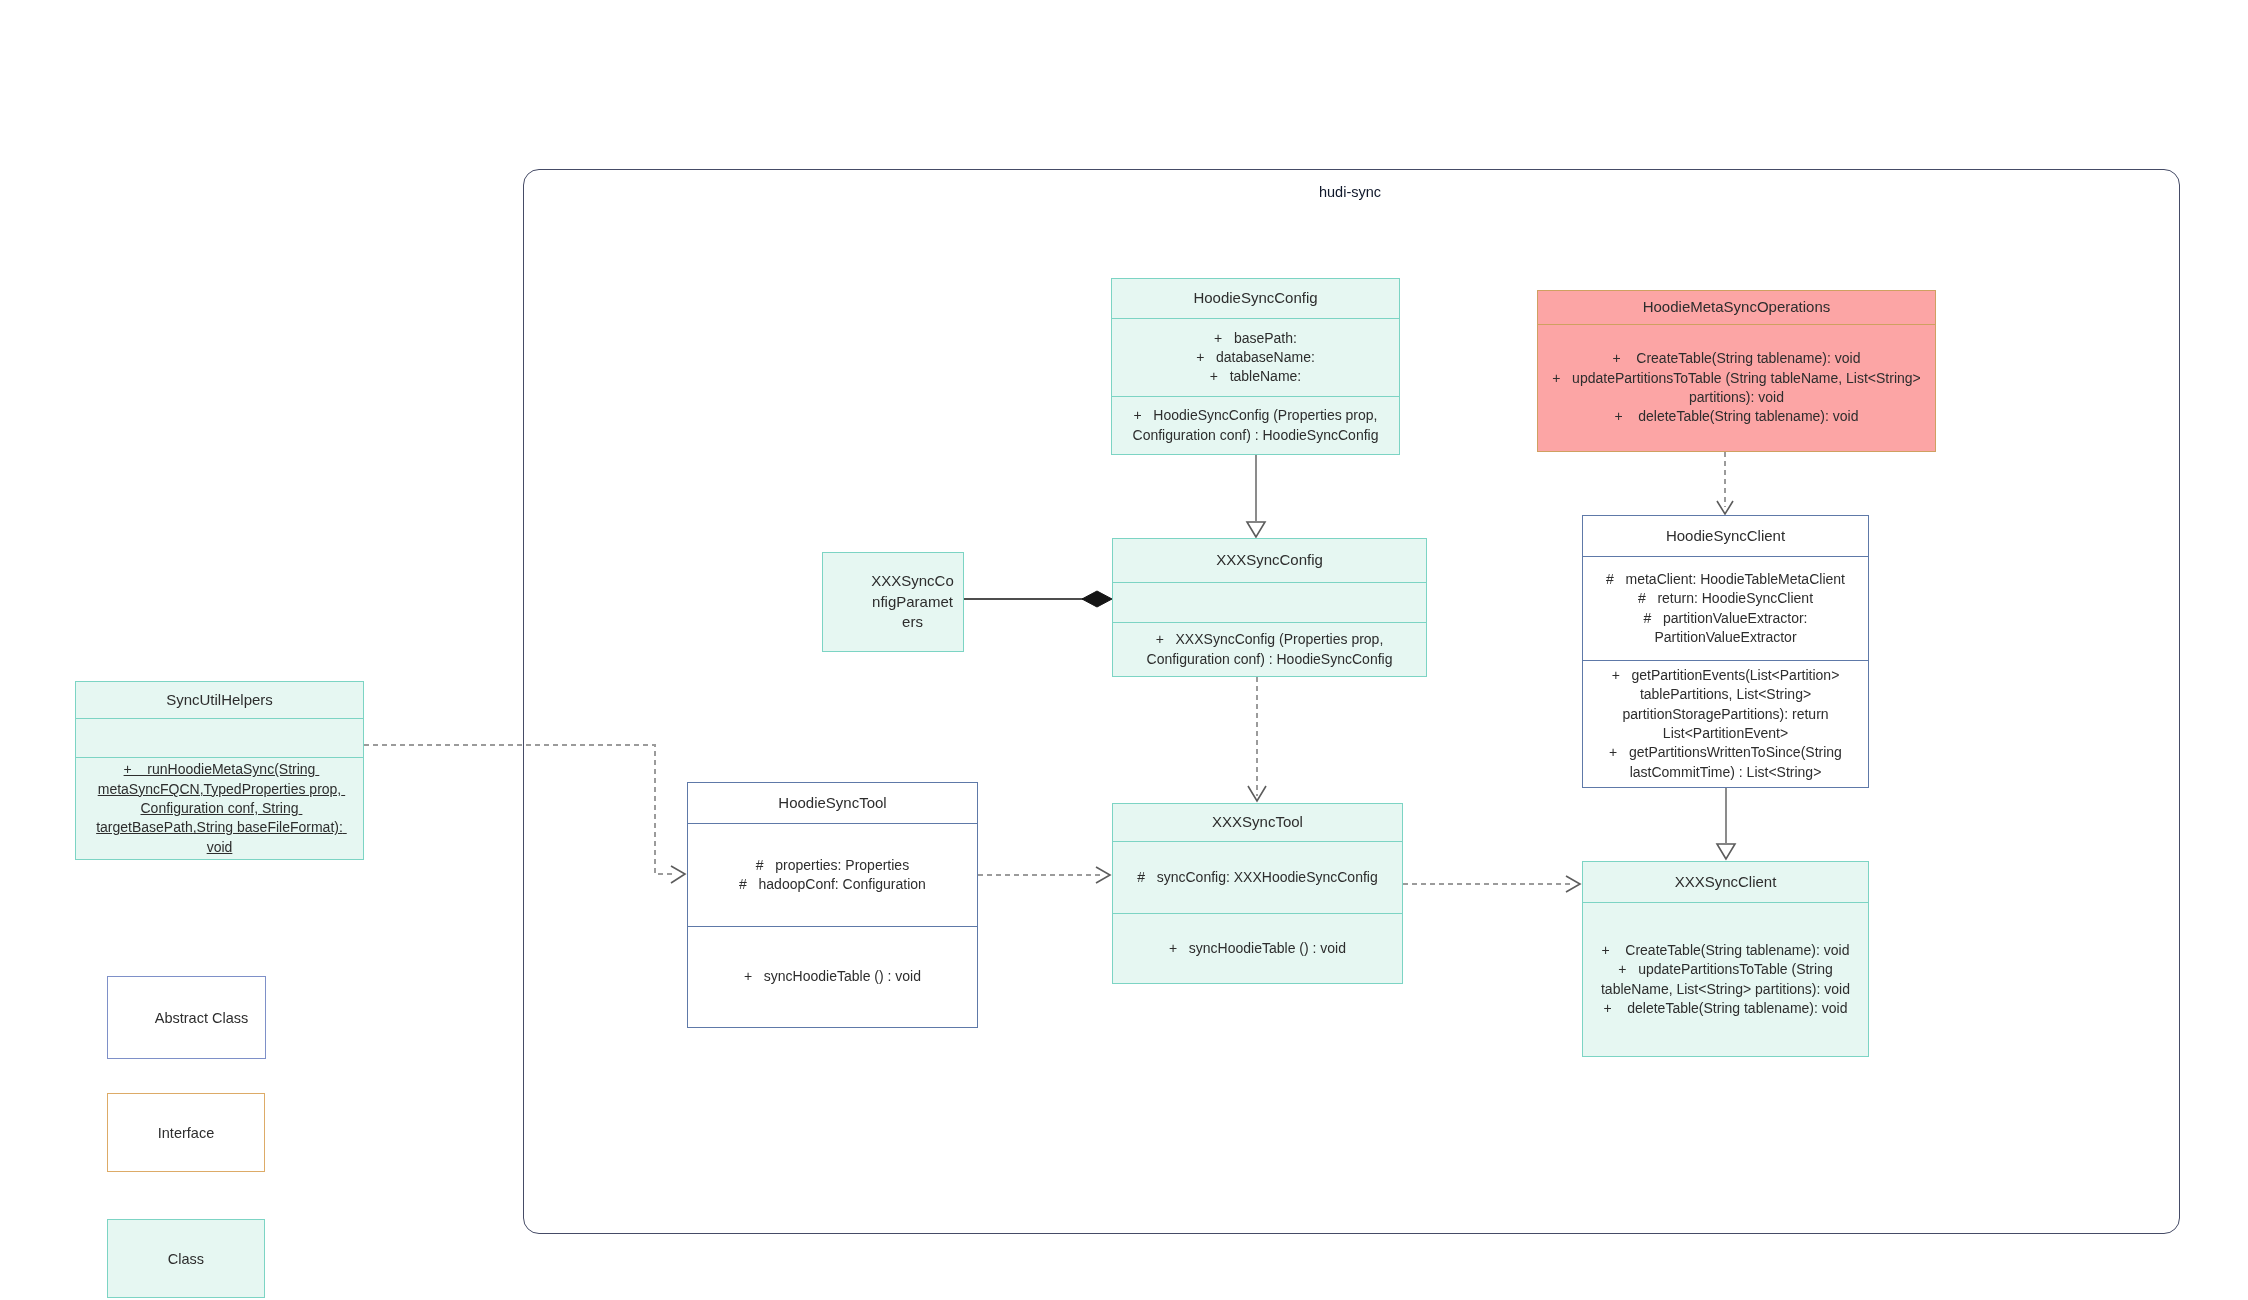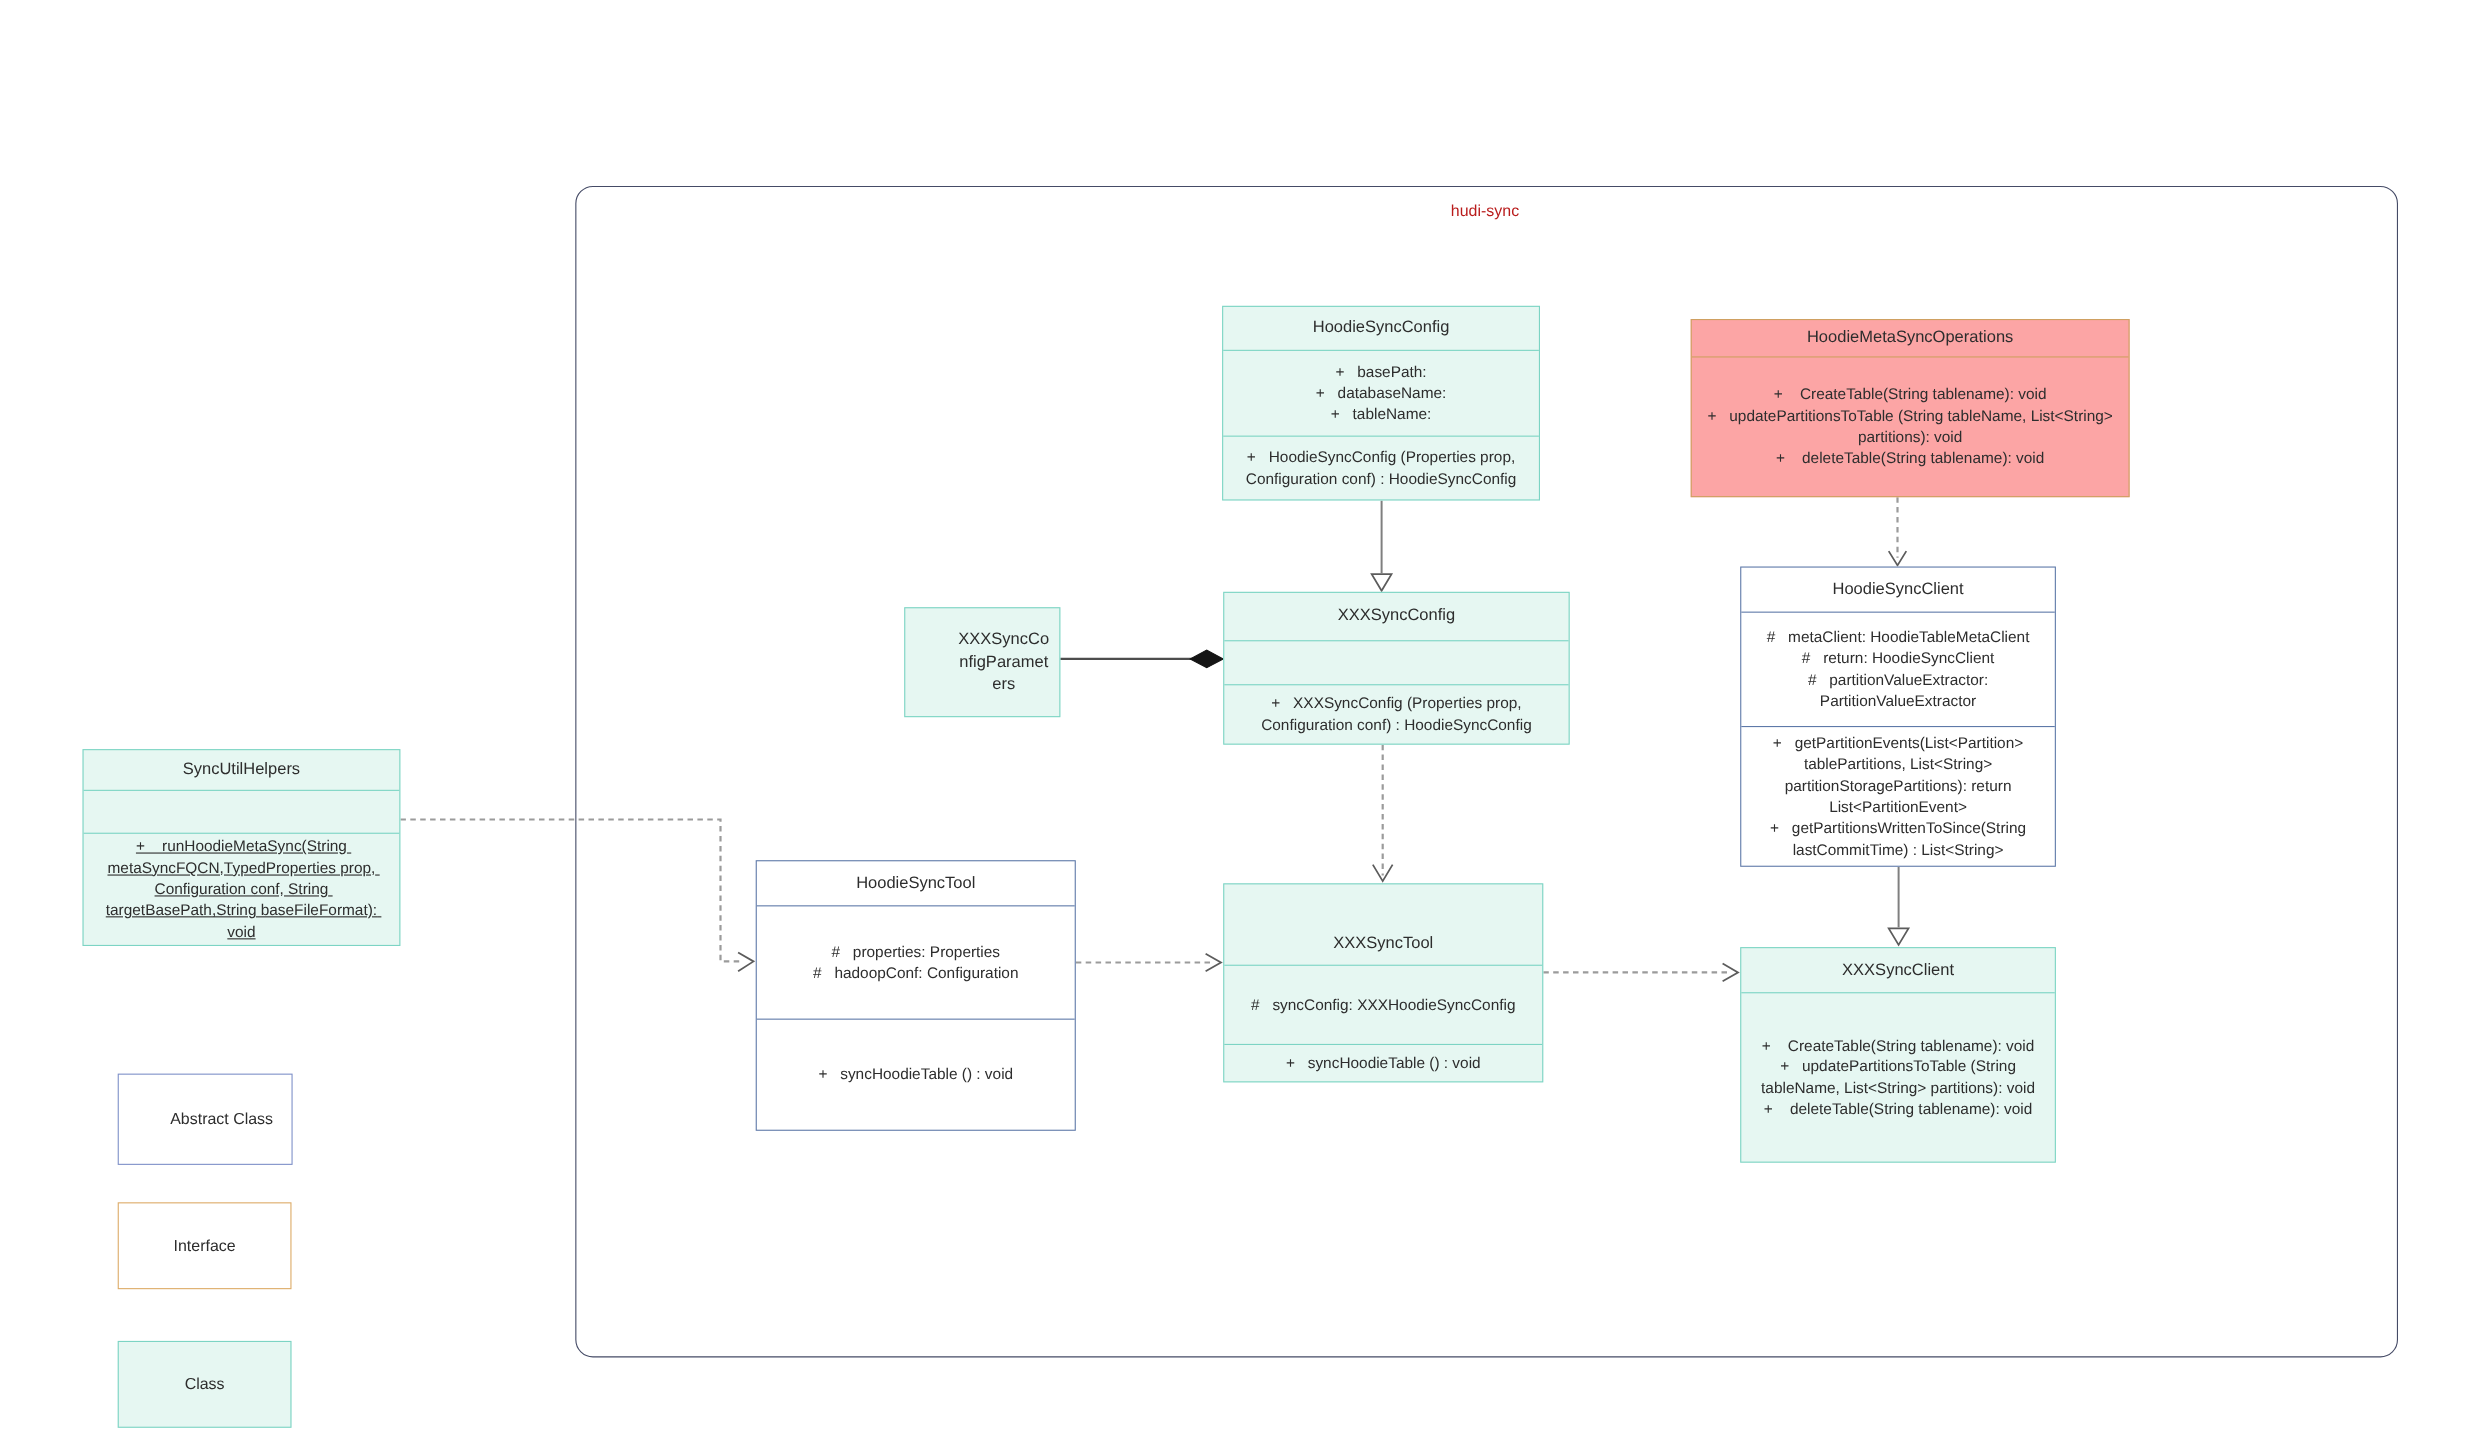--- a/index.html
+++ b/index.html
@@ -1,19 +1,19 @@
 <!DOCTYPE html>
 <html><head>
 <meta charset="utf-8">
 <style>
   html,body{margin:0;padding:0;background:#ffffff;}
   #canvas{position:relative;width:2248px;height:1300px;background:#ffffff;overflow:hidden;
           font-family:"Liberation Sans","DejaVu Sans",sans-serif;color:#2d2d2d;}
   .container-frame{position:absolute;border:1.6px solid #454b66;border-radius:16px;background:transparent;}
-  .container-label{position:absolute;font-size:14.5px;color:#b91c1c;transform:translateX(-50%);white-space:pre;}
+  .container-label{position:absolute;font-size:14.5px;color:#0f172a;transform:translateX(-50%);white-space:pre;}
   .uml-box{position:absolute;box-sizing:border-box;display:flex;flex-direction:column;}
   .uml-box.t-class{background:#e6f7f2;border:1.6px solid #7cd4c4;}
   .uml-box.t-abstract{background:#ffffff;border:1.6px solid #5e79a8;}
   .uml-box.t-interface{background:#fca5a5;border:1.6px solid #cfa061;}
   .sec{box-sizing:border-box;display:flex;flex-direction:column;justify-content:center;align-items:center;
        text-align:center;font-size:14px;line-height:1.38;padding:2px 6px;white-space:pre-wrap;}
   .t-class .sec.divided{border-bottom:1.4px solid #7cd4c4;}
   .t-abstract .sec.divided{border-bottom:1.4px solid #5e79a8;}
   .t-interface .sec.divided{border-bottom:1.4px solid #cfa061;}
   .sec.title{font-size:15px;}
@@ -135,21 +135,21 @@
     <div class="sec divided" style="height:103px;">
       <div>#   properties: Properties</div>
       <div>#   hadoopConf: Configuration</div>
     </div>
     <div class="sec" style="flex:1;">
       <div>+   syncHoodieTable () : void</div>
     </div>
   </div>
 
   <div class="uml-box t-class" style="left:1112px;top:803px;width:291px;height:181px;">
-    <div class="sec title divided" style="height:38px;margin-top:36px;">XXXSyncTool</div>
+    <div class="sec title divided" style="height:38px;">XXXSyncTool</div>
     <div class="sec divided" style="height:72px;">
       <div>#   syncConfig: XXXHoodieSyncConfig</div>
     </div>
     <div class="sec" style="flex:1;">
       <div>+   syncHoodieTable () : void</div>
     </div>
   </div>
 
   <div class="uml-box t-class" style="left:1582px;top:861px;width:287px;height:196px;">
     <div class="sec title divided" style="height:41px;">XXXSyncClient</div>

